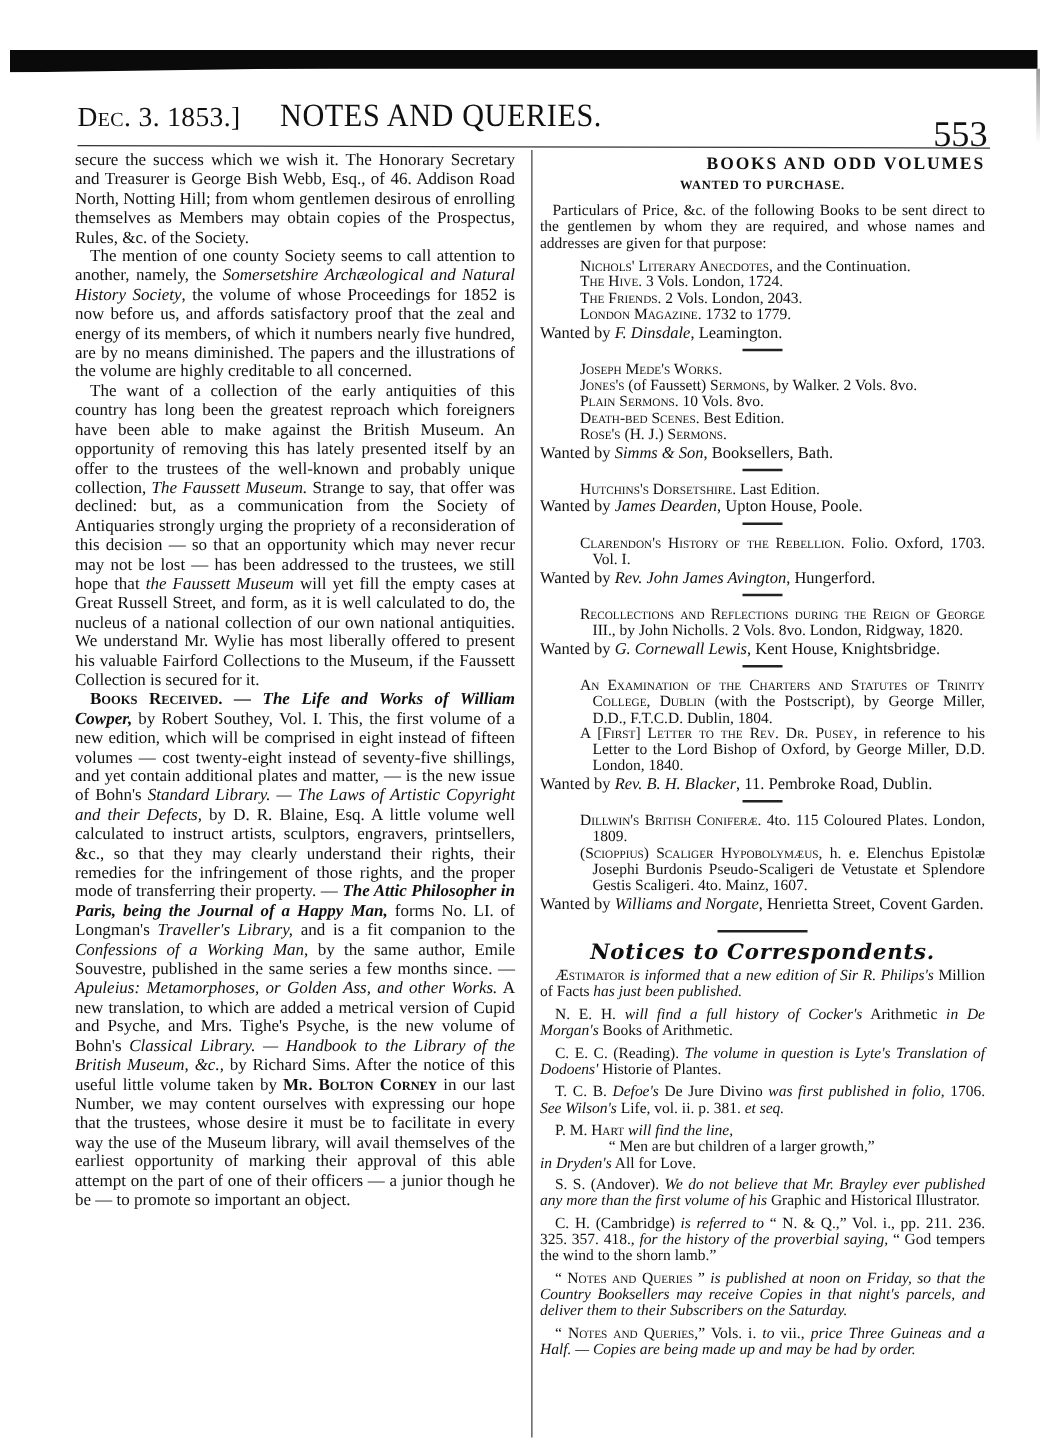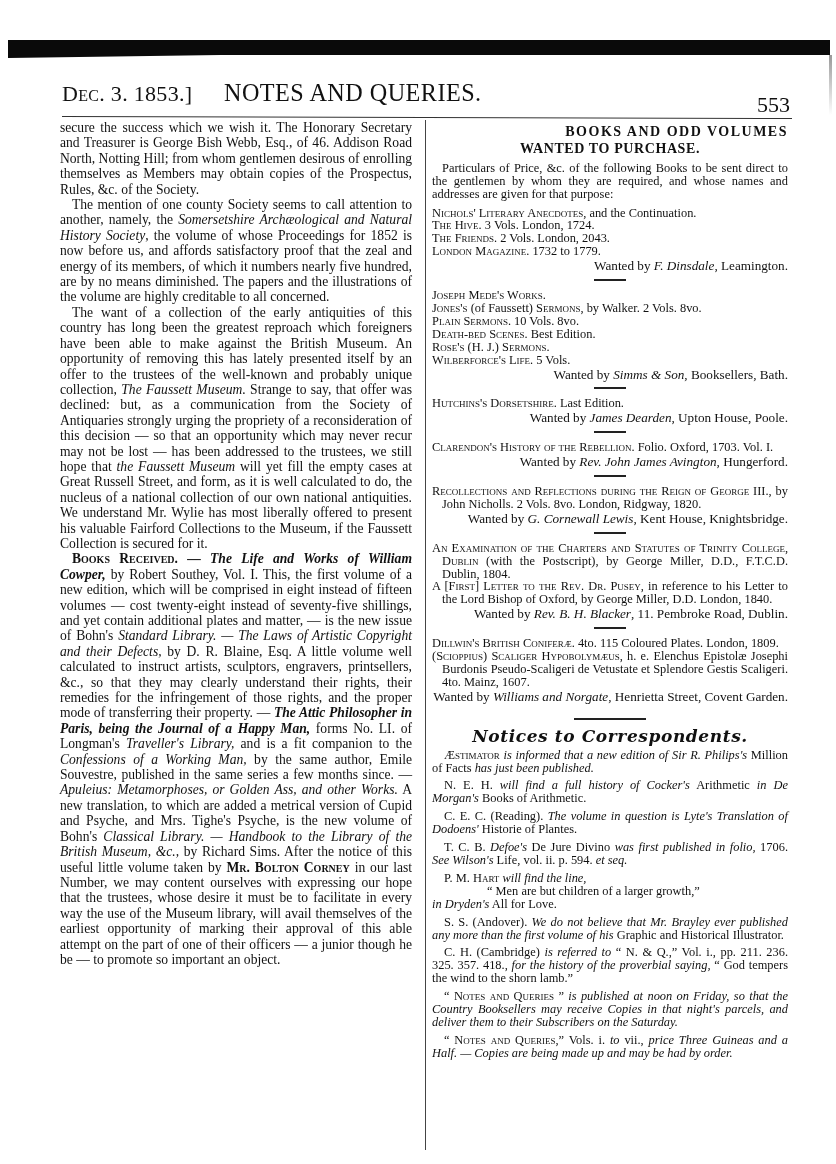--- a/index.html
+++ b/index.html
@@ -4,33 +4,33 @@
 <style>
   html, body { margin: 0; padding: 0; background: #ffffff; }
   body { width: 836px; height: 1164px; position: relative; overflow: hidden; font-family: "Liberation Serif", "DejaVu Serif", serif; color: #111; }
   .topbar { position: absolute; left: 8px; top: 40px; width: 822px; height: 15px; background: #0a0a0a; }
   .topbar-tail { position: absolute; left: 8px; top: 52px; width: 300px; height: 6px; background: #0a0a0a; clip-path: polygon(0 0, 100% 0, 100% 30%, 0 100%); }
   .edge-shadow { position: absolute; right: 4px; top: 55px; width: 3px; height: 60px; background: linear-gradient(#999, #fff); }
   .header { position: absolute; left: 40px; top: 78px; width: 752px; height: 32px; }
   .hdr-date { position: absolute; left: 22px; top: 3px; font-size: 22px; letter-spacing: 0.3px; }
   .hdr-date .sc { font-size: 16px; }
   .hdr-title { position: absolute; left: 184px; top: 0px; font-size: 26px; letter-spacing: 0.5px; transform: scaleX(0.93); transform-origin: left; }
-  .hdr-page { position: absolute; right: 2px; top: 14px; font-size: 22px; }
+  .hdr-page { position: absolute; right: 2px; top: 14px; font-size: 29px; }
   .hdr-rule { position: absolute; left: 62px; top: 117px; width: 730px; height: 1px; background: #333; transform: rotate(0.15deg); }
   .divider { position: absolute; left: 425px; top: 120px; width: 1px; height: 1030px; background: #444; }
   .col-left { position: absolute; left: 60px; top: 120px; width: 352px; font-size: 13.6px; line-height: 15.4px; text-align: justify; }
   .col-left p { margin: 0; text-indent: 12px; }
   .col-left p.first { text-indent: 0; }
   .col-right { position: absolute; left: 432px; top: 124px; width: 356px; font-size: 12.4px; line-height: 12.9px; }
   .sc { font-variant: small-caps; }
   .ads-title { text-align: right; font-size: 14px; font-weight: bold; letter-spacing: 1.5px; margin: 2px 0 4px 0; }
-  .ads-sub { text-align: center; font-size: 14px; font-weight: bold; letter-spacing: 0.6px; margin-bottom: 6px; }
+  .ads-sub { text-align: center; font-size: 10px; font-weight: bold; letter-spacing: 0.6px; margin-bottom: 6px; }
   .ads-intro { text-align: justify; text-indent: 10px; margin-bottom: 6px; }
-  .item { padding-left: 10px; text-indent: -10px; text-align: justify; }
-  .wanted { text-align: right; margin: 2px 0 6px 0; font-size: 13.2px; }
+  .item { padding-left: 10px; text-indent: -10px; text-align: justify; margin-left: 32px; }
+  .wanted { text-align: left; margin: 2px 0 6px 0; font-size: 13.2px; }
   .rule-short { width: 32px; height: 2px; background: #222; margin: 6px auto 8px auto; }
   .rule-long { width: 72px; height: 2px; background: #222; margin: 14px auto 10px auto; }
   .notices-title { text-align: center; font-size: 17px; font-weight: bold; font-style: italic; letter-spacing: 0.6px; margin: 6px 0 6px 0; font-family: "DejaVu Serif", serif; }
   .notice { text-align: justify; text-indent: 12px; margin-bottom: 5px; }
   .quote-line { padding-left: 55px; }
   i { font-style: italic; }
   b { font-weight: bold; }
 </style>
 </head>
 <body>
@@ -66,21 +66,20 @@
         <div class="item"><span class="sc">London Magazine.</span><span> 1732 to 1779.</span></div>
         <div class="wanted"><span>Wanted by </span><i>F. Dinsdale</i><span>, Leamington.</span></div>
         <div class="rule-short"></div>
       </div>
       <div>
         <div class="item"><span class="sc">Joseph Mede's Works.</span><span></span></div>
         <div class="item"><span class="sc">Jones's</span><span> (of Faussett) </span><span class="sc">Sermons</span><span>, by Walker. 2 Vols. 8vo.</span></div>
         <div class="item"><span class="sc">Plain Sermons.</span><span> 10 Vols. 8vo.</span></div>
         <div class="item"><span class="sc">Death-bed Scenes.</span><span> Best Edition.</span></div>
         <div class="item"><span class="sc">Rose's</span><span> (H. J.) </span><span class="sc">Sermons.</span><span></span></div>
-        <div class="item"><span class="sc">Wilberforce's Life.</span><span> 5 Vols.</span></div>
         <div class="wanted"><span>Wanted by </span><i>Simms &amp; Son</i><span>, Booksellers, Bath.</span></div>
         <div class="rule-short"></div>
       </div>
       <div>
         <div class="item"><span class="sc">Hutchins's Dorsetshire.</span><span> Last Edition.</span></div>
         <div class="wanted"><span>Wanted by </span><i>James Dearden</i><span>, Upton House, Poole.</span></div>
         <div class="rule-short"></div>
       </div>
       <div>
         <div class="item"><span class="sc">Clarendon's History of the Rebellion.</span><span> Folio. Oxford, 1703. Vol. I.</span></div>
@@ -104,19 +103,19 @@
         <div class="wanted"><span>Wanted by </span><i>Williams and Norgate</i><span>, Henrietta Street, Covent Garden.</span></div>
       </div>
     </div>
 
   <div class="rule-long"></div>
   <div class="notices-title">Notices to Correspondents.</div>
 
   <div class="notice"><span class="sc">Æstimator</span><i> is informed that a new edition of Sir R. Philips's</i><span> Million of Facts </span><i>has just been published.</i></div>
   <div class="notice"><span>N. E. H.</span><i> will find a full history of Cocker's</i><span> Arithmetic </span><i>in De Morgan's</i><span> Books of Arithmetic.</span></div>
   <div class="notice"><span>C. E. C. (Reading).</span><i> The volume in question is Lyte's Translation of Dodoens'</i><span> Historie of Plantes.</span></div>
-  <div class="notice"><span>T. C. B.</span><i> Defoe's</i><span> De Jure Divino </span><i>was first published in folio,</i><span> 1706. </span><i>See Wilson's</i><span> Life, vol. ii. p. 594. </span><i>et seq.</i></div>
+  <div class="notice"><span>T. C. B.</span><i> Defoe's</i><span> De Jure Divino </span><i>was first published in folio,</i><span> 1706. </span><i>See Wilson's</i><span> Life, vol. ii. p. 381. </span><i>et seq.</i></div>
   <div class="notice"><span>P. M. </span><span class="sc">Hart</span><i> will find the line,</i><div class="quote-line" style="text-indent:0">“ Men are but children of a larger growth,”</div><div style="text-indent:0"><i>in Dryden's</i><span> All for Love.</span></div></div>
   <div class="notice"><span>S. S. (Andover).</span><i> We do not believe that Mr. Brayley ever published any more than the first volume of his</i><span> Graphic and Historical Illustrator.</span></div>
   <div class="notice"><span>C. H. (Cambridge) </span><i>is referred to</i><span> “ N. &amp; Q.,” Vol. i., pp. 211. 236. 325. 357. 418., </span><i>for the history of the proverbial saying,</i><span> “ God tempers the wind to the shorn lamb.”</span></div>
   <div class="notice"><span>“ </span><span class="sc">Notes and Queries</span><span> ” </span><i>is published at noon on Friday, so that the Country Booksellers may receive Copies in that night's parcels, and deliver them to their Subscribers on the Saturday.</i></div>
   <div class="notice"><span>“ </span><span class="sc">Notes and Queries,</span><span>” Vols. i. </span><i>to</i><span> vii., </span><i>price Three Guineas and a Half. — Copies are being made up and may be had by order.</i></div>
 </div>
 
 </body></html>

